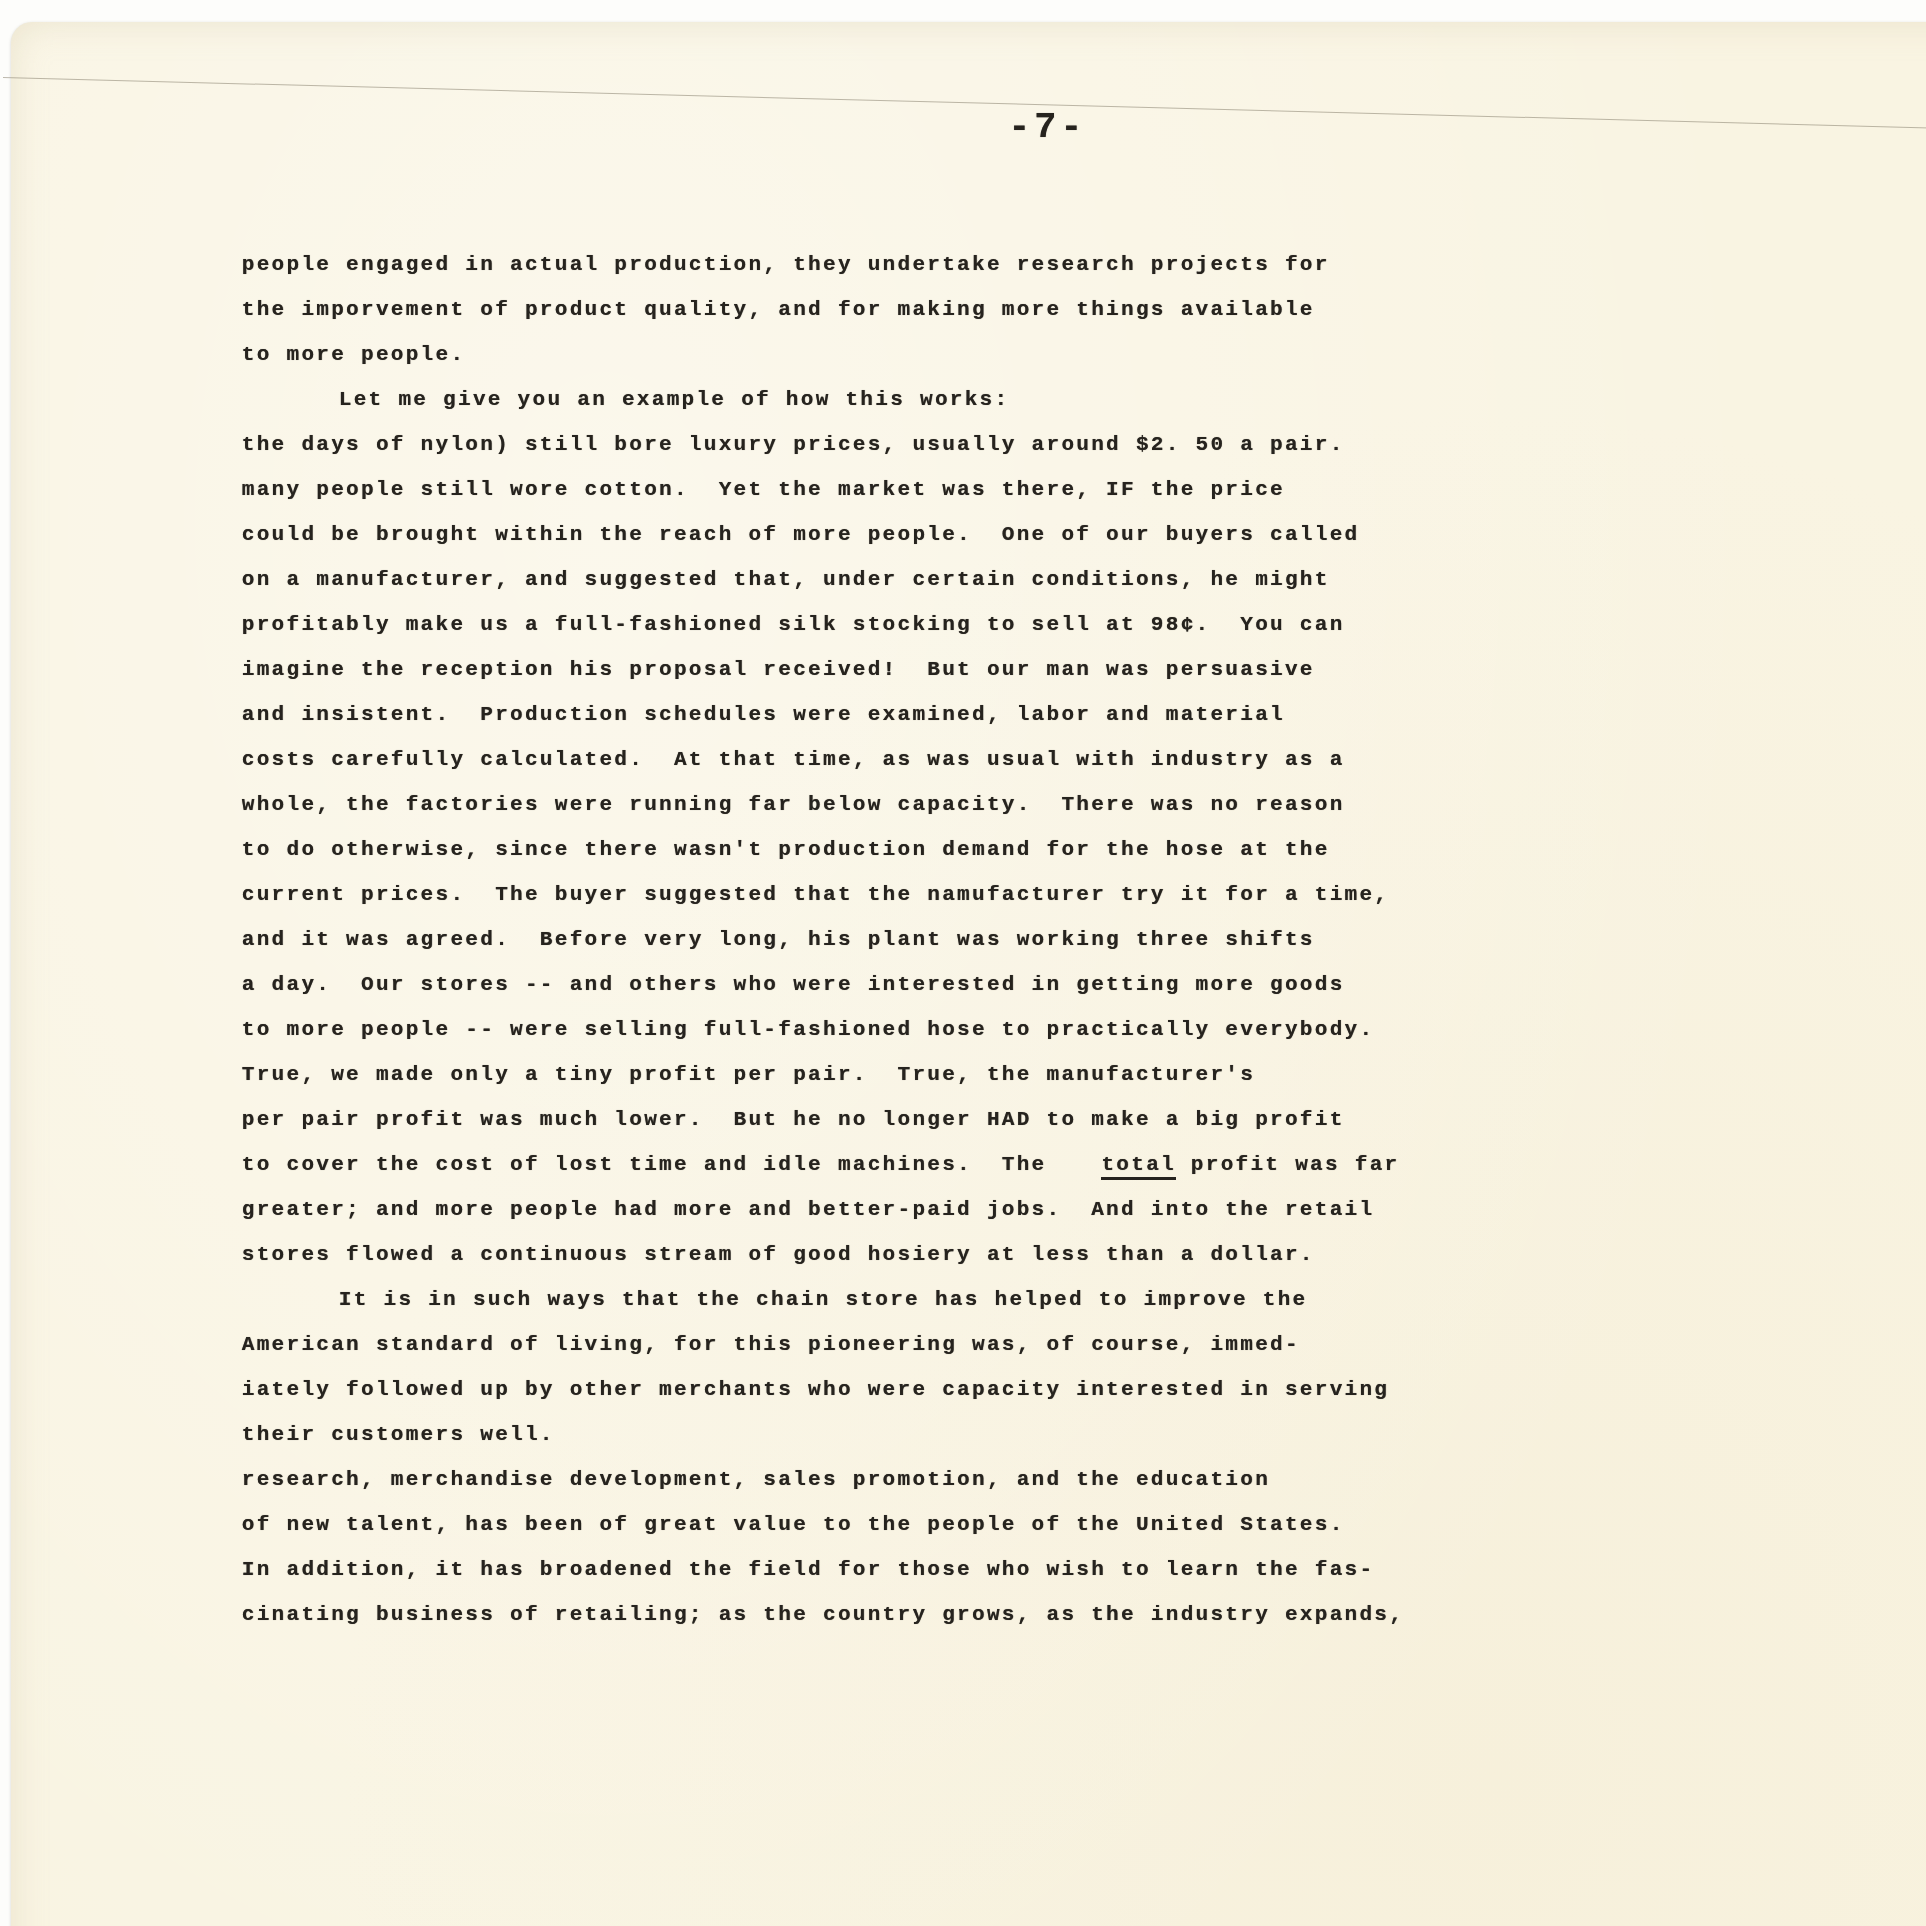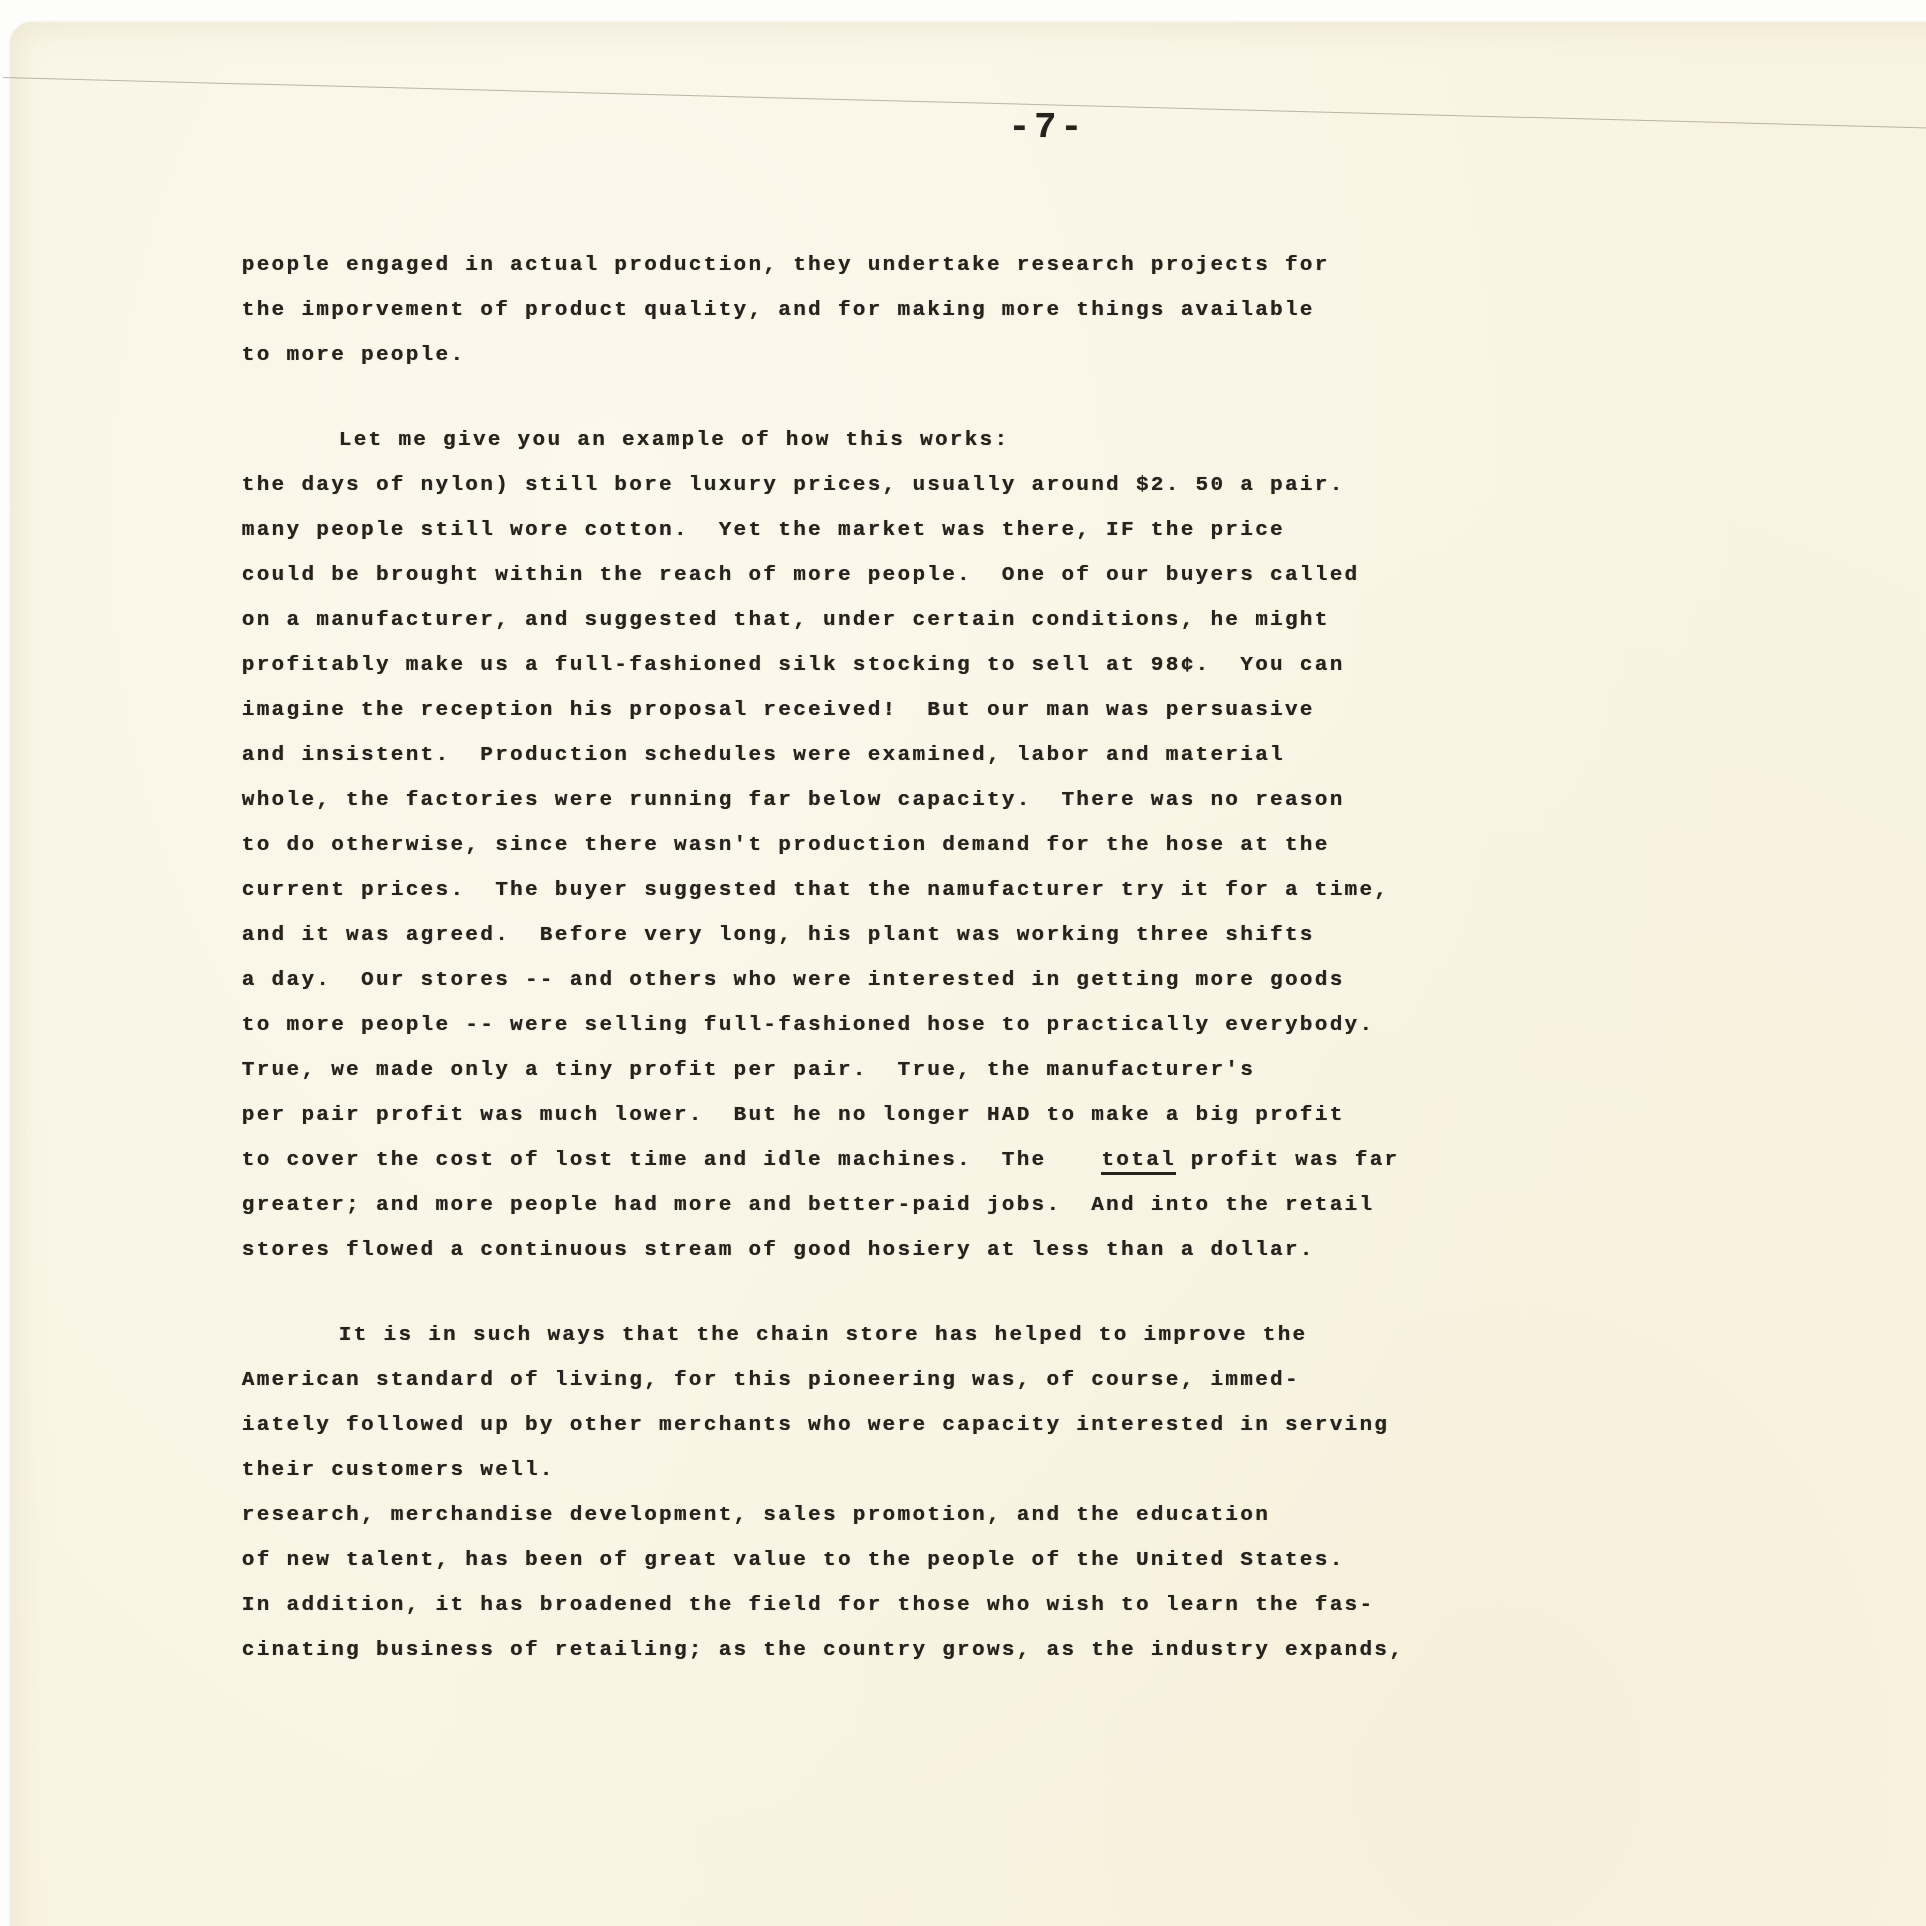--- a/index.html
+++ b/index.html
@@ -63,21 +63,21 @@
     white-space: pre;
     font-family: "Liberation Mono", monospace;
     font-weight: bold;
     font-size: 21px;
     line-height: 45px;
     letter-spacing: 2.3px;
     color: #26231e;
     text-shadow: 0 0 0.8px rgba(38,35,30,0.55), 0.4px 0.4px 0 rgba(38,35,30,0.25);
   }
   .line.indent { padding-left: 97px; }
-  .line.par { margin-top: 40px; }
+  .line.par { }
   .u-seg {
     border-bottom: 3.1px solid #26231e;
     padding-bottom: 0.8px;
     margin-left: 40px;
   }
 </style>
 </head>
 <body>
 
 <div class="scan-area">
@@ -89,20 +89,21 @@
         <div class="line"><span>the imporvement of product quality, and for making more things available</span></div>
         <div class="line"><span>to more people.</span></div>
         <div class="line indent par"><span>Let me give you an example of how this works:</span></div>
         <div class="line"><span>the days of nylon) still bore luxury prices, usually around $2. 50 a pair.</span></div>
         <div class="line"><span>many people still wore cotton.  Yet the market was there, IF the price</span></div>
         <div class="line"><span>could be brought within the reach of more people.  One of our buyers called</span></div>
         <div class="line"><span>on a manufacturer, and suggested that, under certain conditions, he might</span></div>
         <div class="line"><span>profitably make us a full-fashioned silk stocking to sell at 98¢.  You can</span></div>
         <div class="line"><span>imagine the reception his proposal received!  But our man was persuasive</span></div>
         <div class="line"><span>and insistent.  Production schedules were examined, labor and material</span></div>
+        <div class="line"><span>costs carefully calculated.  At that time, as was usual with industry as a</span></div>
         <div class="line"><span>whole, the factories were running far below capacity.  There was no reason</span></div>
         <div class="line"><span>to do otherwise, since there wasn't production demand for the hose at the</span></div>
         <div class="line"><span>current prices.  The buyer suggested that the namufacturer try it for a time,</span></div>
         <div class="line"><span>and it was agreed.  Before very long, his plant was working three shifts</span></div>
         <div class="line"><span>a day.  Our stores -- and others who were interested in getting more goods</span></div>
         <div class="line"><span>to more people -- were selling full-fashioned hose to practically everybody.</span></div>
         <div class="line"><span>True, we made only a tiny profit per pair.  True, the manufacturer's</span></div>
         <div class="line"><span>per pair profit was much lower.  But he no longer HAD to make a big profit</span></div>
         <div class="line"><span>to cover the cost of lost time and idle machines.  The </span><span class="u-seg">total</span><span> profit was far</span></div>
         <div class="line"><span>greater; and more people had more and better-paid jobs.  And into the retail</span></div>

